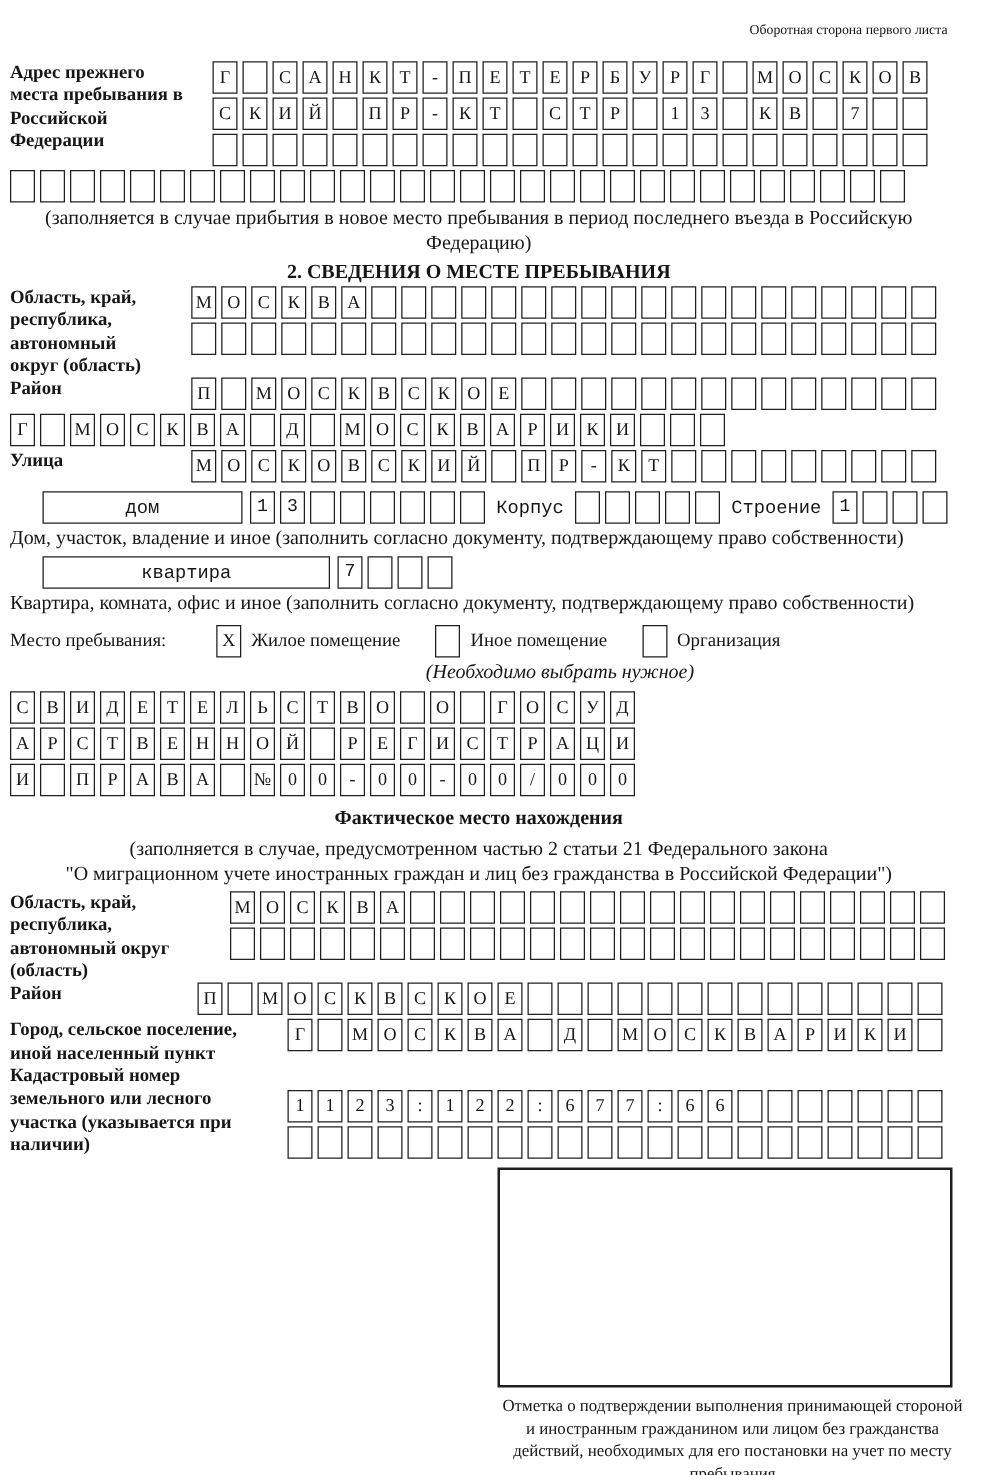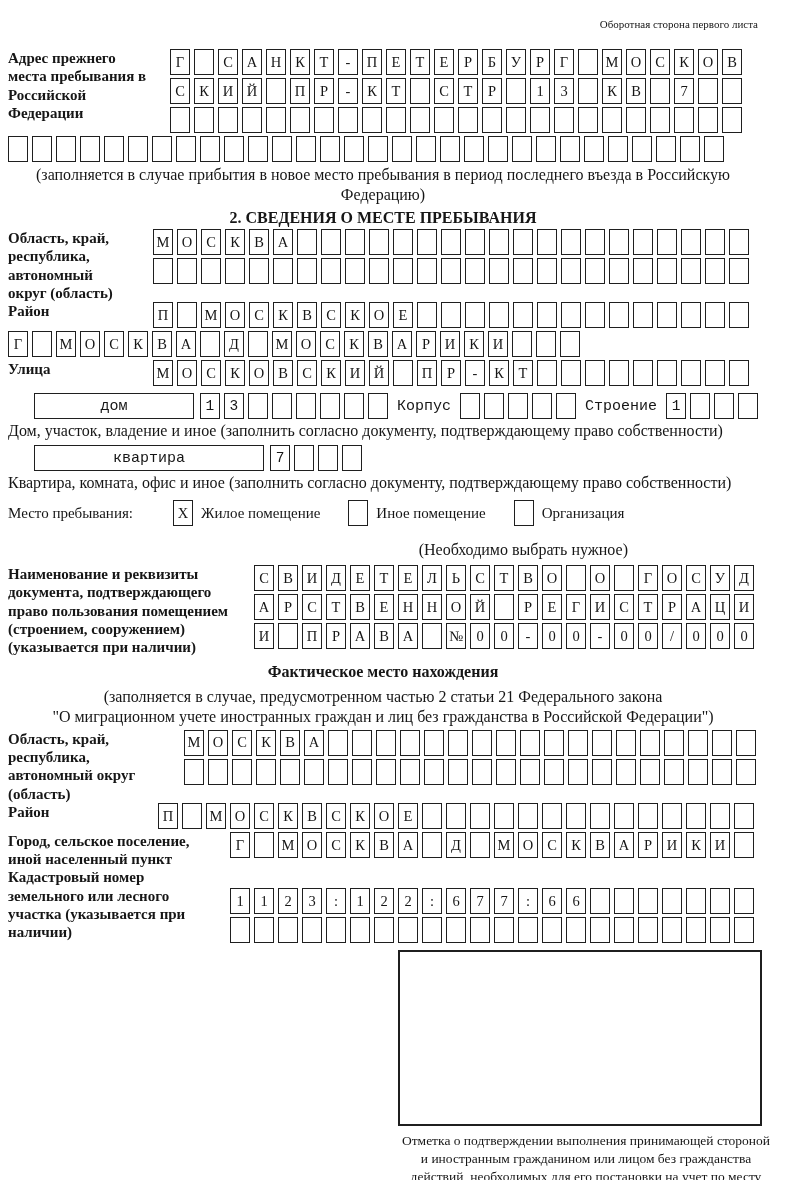--- a/index.html
+++ b/index.html
@@ -32,21 +32,21 @@
   .mt2{margin-top:2px;} .mt3{margin-top:3px;} .mt4{margin-top:4px;} .mt5{margin-top:5px;} .mt6{margin-top:6px;} .mt19{margin-top:19px;}
 
   .house-row { display:flex; align-items:center; gap:6px; margin:4px 0 0 26px;font-family:Liberation Mono, monospace; }
   .house-row .cells { margin-bottom:0; }
   .inline-lbl { font-size:15px; padding:0 3px; white-space:nowrap; }
 
   .stay-row { display:flex; align-items:center; margin-top:7px; font-size:15px; }
   .stay-row .c { margin:0 8px 0 0; }
   .stay-label { margin-right:40px; }
   .stay-opt { display:flex; align-items:center; margin-right:28px; }
-  .stay-note { margin-left:260px; width:360px; text-align:right; margin-top:14px; }
+  .stay-note { margin-left:260px; width:360px; text-align:center; margin-top:2px;font-style:italic; }
 
   .fact-note { text-align:center; }
 
   .stamp { box-sizing:border-box; width:364px; height:176px; border:2px solid #1f1f1f; margin:4px 0 0 390px; }
   .stamp-note { width:372px; margin:6px 0 0 392px; text-align:center; font-size:13.5px; line-height:1.33; }
 </style>
 </head>
 <body>
 
 <div class="page">
@@ -385,23 +385,20 @@
       <span>Иное помещение</span>
     </span>
     <span class="stay-opt">
       <span class="c"></span>
       <span>Организация</span>
     </span>
   </div>
   <div class="note stay-note">(Необходимо выбрать нужное)</div>
 
   <div class="frow mt5">
-    <div class="flabel w246">
-      <span class="lbl-inner" style="max-width:238px;">Наименование и реквизиты документа, подтверждающего право пользования помещением (строением, сооружением) (указывается при наличии)</span>
-    </div>
     <div class="fcells">
       <div class="cells">
           <span class="c">С</span>
           <span class="c">В</span>
           <span class="c">И</span>
           <span class="c">Д</span>
           <span class="c">Е</span>
           <span class="c">Т</span>
           <span class="c">Е</span>
           <span class="c">Л</span>

